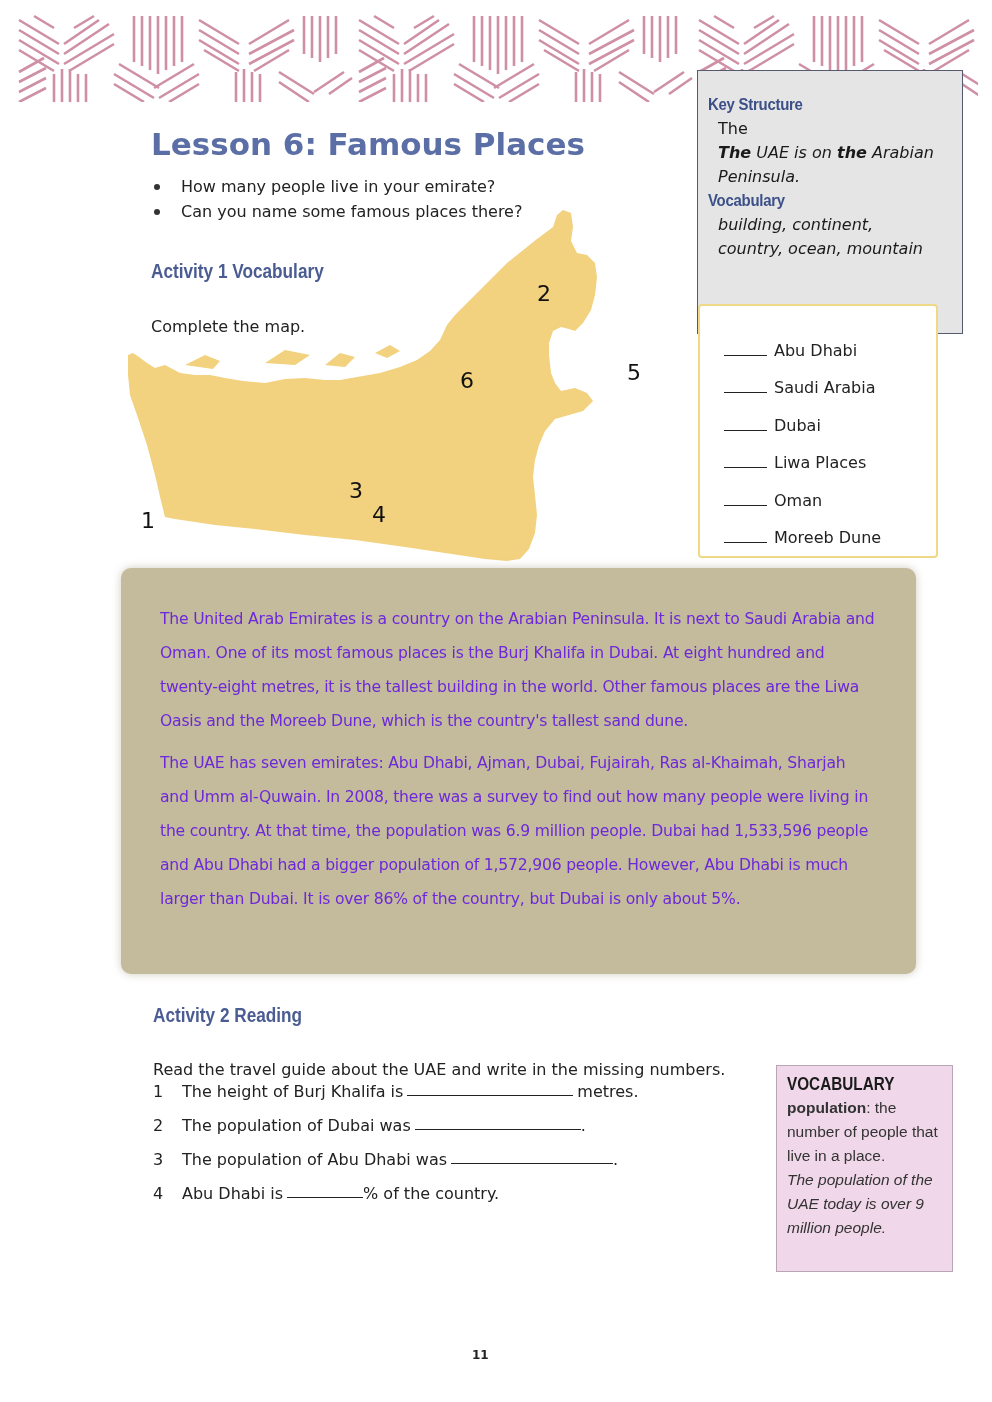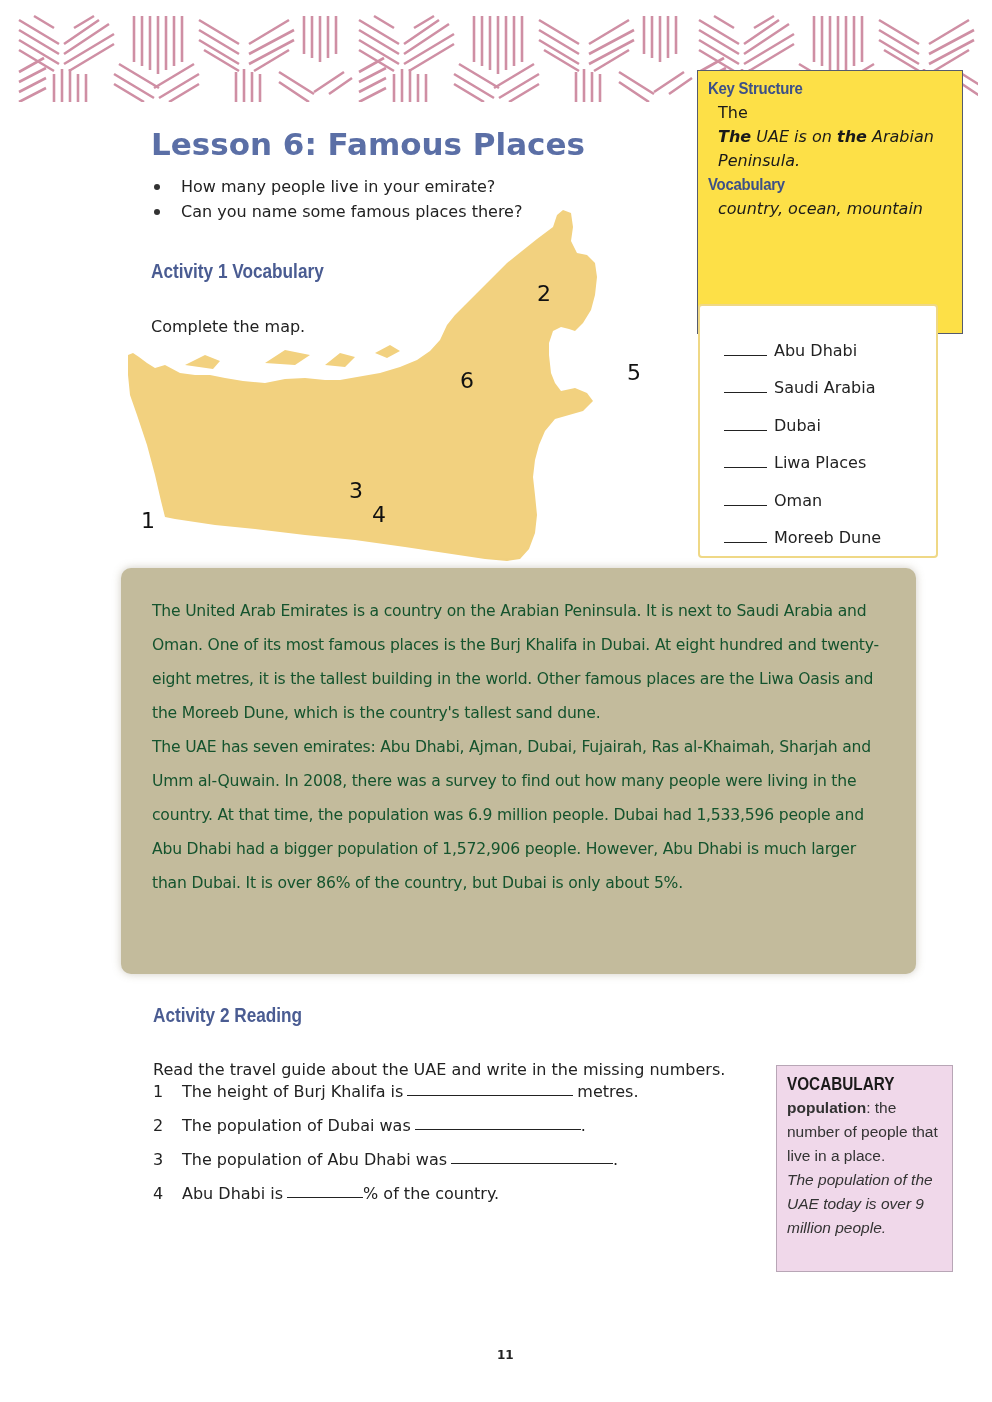--- a/index.html
+++ b/index.html
@@ -1,20 +1,20 @@
 <!DOCTYPE html>
 <html><head>
 <meta charset="utf-8">
 <style>
   html, body { margin:0; padding:0; }
   body { width:992px; height:1402px; background:#ffffff; position:relative; overflow:hidden;
          font-family:"DejaVu Sans", sans-serif; color:#222; }
   .banner { position:absolute; left:14px; top:14px; width:964px; height:88px; overflow:hidden; }
-  .keybox { position:absolute; left:697px; top:70px; width:266px; height:264px; background:#fde047;
-            border:1.5px solid #555b6e; box-sizing:border-box; padding:6px 10px; }
+  .keybox { position:absolute; left:697px; top:70px; width:266px; height:264px; background:#e5e5e5;
+            border:1.5px solid #555b6e; box-sizing:border-box; padding:22px 10px; }
   .kb-h { font-family:"Liberation Sans", sans-serif; font-weight:bold; font-stretch:condensed; color:#3c5088;
           font-size:17px; letter-spacing:-0.3px; line-height:24px; transform:scaleX(0.88); transform-origin:left; }
   .kb-t { font-size:16px; line-height:24px; color:#1a1a1a;margin-left:10px; }
   .kb-i { font-style:italic; }
   .title { position:absolute; left:151px; top:126px; font-family:"DejaVu Sans", sans-serif; font-weight:bold;
            font-size:31px; color:#5b6fa6; letter-spacing:0px; }
   .bullets { position:absolute; left:152px; top:174px; margin:0; padding:0; list-style:none; }
   .bullets li { font-size:16px; line-height:25px; color:#222; position:relative; padding-left:29px; }
   .bullets li .dot { position:absolute; left:2px; top:10px; width:6px; height:6px; border-radius:50%; background:#333; }
   .act-h { position:absolute; font-family:"Liberation Sans", sans-serif; font-weight:bold; color:#4a5c92;
@@ -23,31 +23,31 @@
   .map { position:absolute; left:125px; top:205px; width:550px; height:360px; }
   .maplabel { position:absolute; font-family:"DejaVu Sans", sans-serif; font-size:22px; color:#111; }
   .wordbox { position:absolute; left:698px; top:304px; width:240px; height:254px; box-sizing:border-box;
              border:2.5px solid #efd886; border-radius:4px; background:#fff; padding-top:18px; }
   .word-row { display:flex; align-items:flex-end; height:37.5px; padding-left:24px; }
   .word-blank { width:43px; border-bottom:1.5px solid #222; margin-right:7px; margin-bottom:6px; }
   .word-text { font-size:16px; color:#222; line-height:22px; }
   .reading { position:absolute; left:121px; top:568px; width:795px; height:406px; background:#c3bb9c;
              border-radius:10px; box-shadow:0 0 8px rgba(120,110,80,0.35); box-sizing:border-box;
              padding:26px 30px 0 31px; }
-  .reading p { margin:0; font-size:15.6px; line-height:34px; color:#14532d; letter-spacing:-0.2px; }
+  .reading p { margin:8px; font-size:15.6px; line-height:34px; color:#6d28d9; letter-spacing:-0.2px; }
   .qlist { position:absolute; left:153px; top:1067px; }
   .q { display:flex; align-items:flex-end; font-size:16px; color:#222; height:34px; }
   .qnum { width:29px; }
   .blank { border-bottom:1.5px solid #222; display:inline-block; margin:0 4px 5px 4px; }
   .vocab { position:absolute; left:776px; top:1065px; width:177px; height:207px; background:#f0d8ea;
            border:1px solid #b8a6b6; box-sizing:border-box; padding:6px 10px; }
   .vocab-h { font-family:"Liberation Sans", sans-serif; font-weight:bold; font-size:18px; color:#1a1a1a;
              transform:scaleX(0.85); transform-origin:left; line-height:24px; }
   .vocab-t { font-family:"Liberation Sans", sans-serif; font-size:15.5px; line-height:24px; color:#333; }
-  .pageno { position:absolute; left:497px; top:1348px; font-size:12px; font-weight:bold; color:#222; }
+  .pageno { position:absolute; left:472px; top:1348px; font-size:12px; font-weight:bold; color:#222; }
 </style>
 </head>
 <body>
 
 <div class="banner">
   <svg width="964" height="88" viewBox="0 0 964 88">
     <defs>
       <pattern id="tileA" width="340" height="88" patternUnits="userSpaceOnUse">
         <g stroke="#cf8fa4" stroke-width="2.6" fill="none">
 
@@ -72,20 +72,21 @@
     </defs>
     <rect x="0" y="0" width="964" height="88" fill="url(#tileA)"></rect>
   </svg>
 </div>
 
 <div class="keybox">
   <div class="kb-h">Key Structure</div>
   <div class="kb-t">The</div>
   <div class="kb-t kb-i"><b>The</b><span> UAE is on </span><b>the</b><span> Arabian Peninsula.</span></div>
   <div class="kb-h">Vocabulary</div>
+  <div class="kb-t kb-i">building, continent,</div>
   <div class="kb-t kb-i">country, ocean, mountain</div>
 </div>
 
 <div class="title">Lesson 6: Famous Places</div>
 <ul class="bullets">
   <li><span class="dot"></span><span>How many people live in your emirate?</span></li>
   <li><span class="dot"></span><span>Can you name some famous places there?</span></li>
 </ul>
 
 <svg class="map" viewBox="0 0 550 360">

